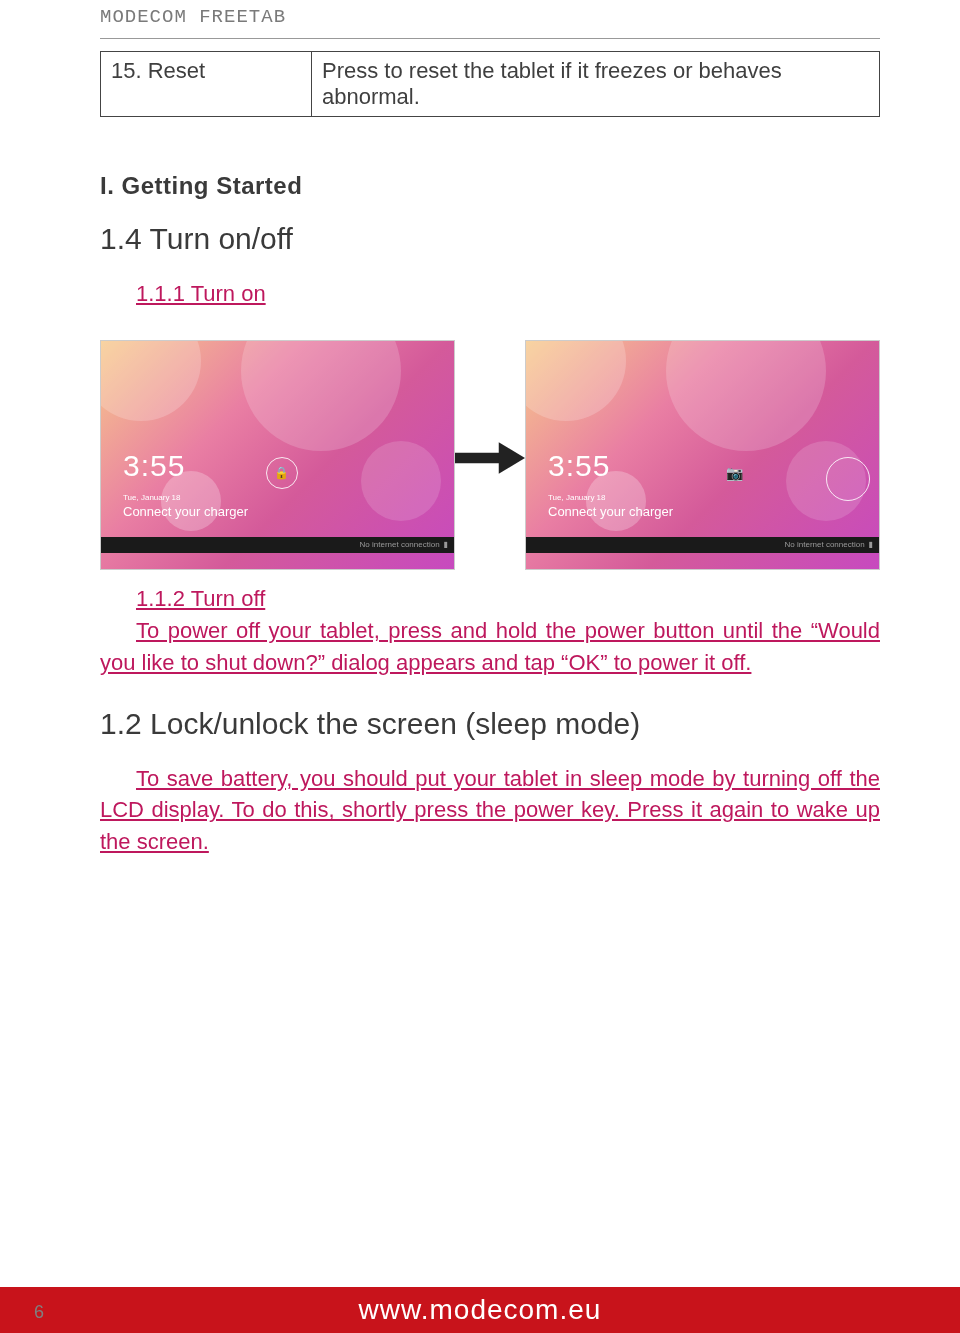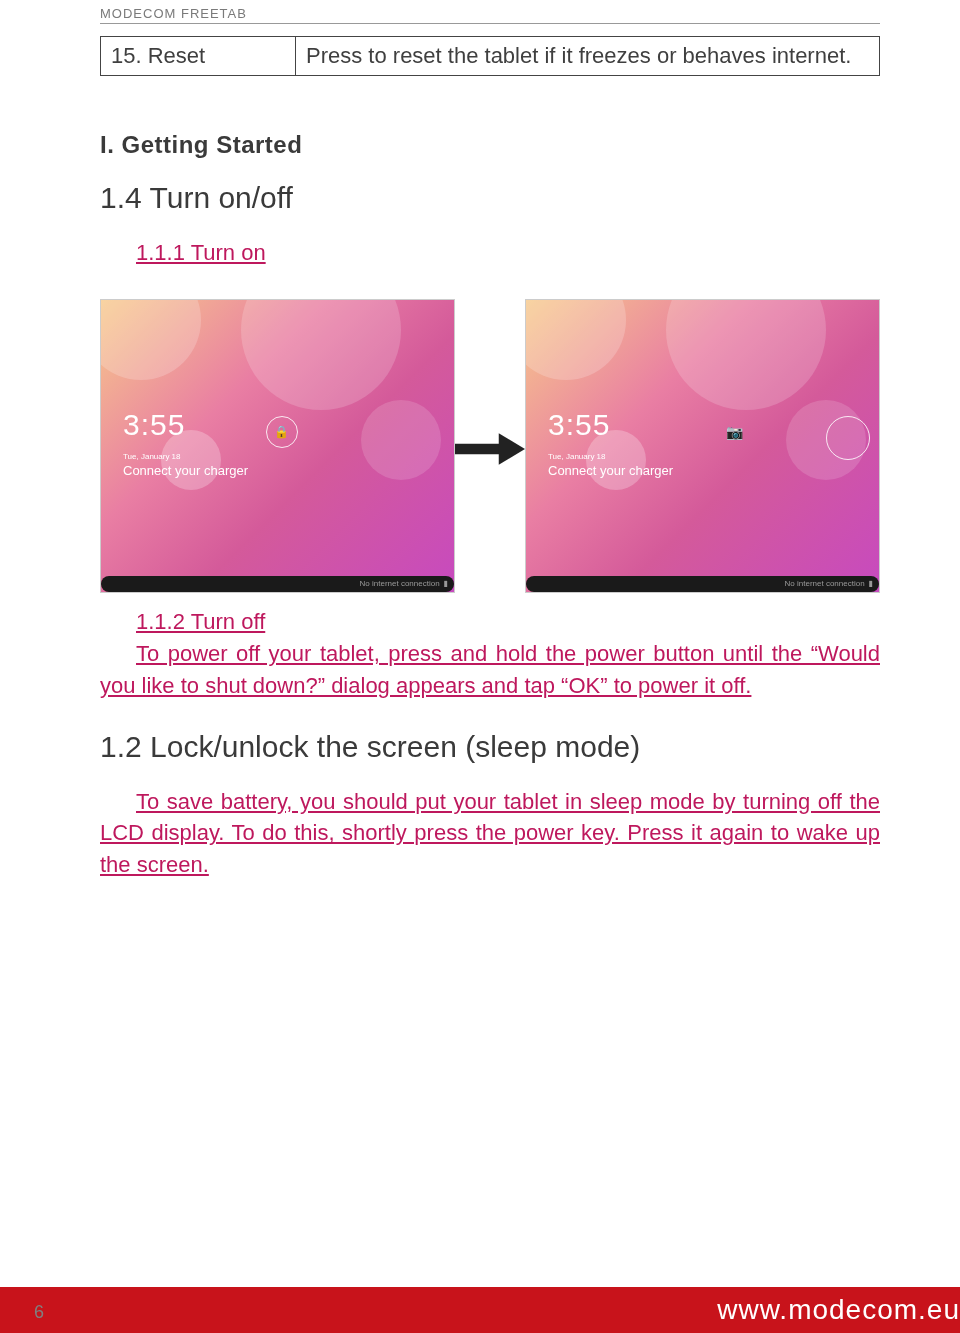--- a/index.html
+++ b/index.html
@@ -8,43 +8,44 @@
     height: 1333px;
     background: #fff;
     font-family: Arial, Helvetica, sans-serif;
     color: #3f3f3f;
     position: relative;
   }
   .page {
     padding: 0 80px 0 100px;
   }
   .header-bar {
-    font-family: Liberation Sans, sans-serif;
+    font-family: Liberation Mono, monospace;
     font-stretch: expanded;
     letter-spacing: 1px;
-    font-size: 13px;
+    font-size: 19px;
     color: #7a7a7a;
     padding: 6px 0 2px 0;
+    margin-bottom: 8px;
   }
   .header-rule {
     border: none;
     border-top: 1.5px solid #999;
     margin-bottom: 12px;
   }
   table.spec {
     border-collapse: collapse;
     width: 100%;
     font-size: 22px;
   }
   table.spec td {
     border: 1.5px solid #444;
     padding: 6px 10px;
     vertical-align: top;
   }
-  table.spec td.label { width: 195px; }
+  table.spec td.label { width: 211px; }
   h1.section {
     font-family: "Arial Black", Arial, sans-serif;
     font-size: 24px;
     letter-spacing: 0.5px;
     margin-top: 55px;
     margin-bottom: 22px;
     color: #3a3a3a;
   }
   h2.subsection {
     font-family: Arial, sans-serif;
@@ -65,21 +66,21 @@
   .indent { text-indent: 36px; }
   .screens {
     display: flex;
     align-items: center;
     justify-content: space-between;
     margin: 30px 0 10px 0;
     position: relative;
   }
   .screen {
     width: 355px;
-    height: 294px;
+    height: 230px;
     position: relative;
     overflow: hidden;
     background: linear-gradient(135deg, #f7c98a 0%, #e97ea3 35%, #d45a9a 60%, #c74abf 100%);
     border: 1px solid #ccc;
   }
   .screen .bubble { position:absolute; border-radius:50%; }
   .screen .b1 { width:120px;height:120px;left:-20px;top:-40px;background:rgba(255,255,255,0.20); }
   .screen .b2 { width:160px;height:160px;left:140px;top:-50px;background:rgba(255,255,255,0.18); }
   .screen .b3 { width:80px;height:80px;left:260px;top:100px;background:rgba(255,255,255,0.15); }
   .screen .b4 { width:60px;height:60px;left:60px;top:130px;background:rgba(255,255,255,0.25); }
@@ -100,42 +101,42 @@
     border-radius:50%;
     left:165px; top:116px;
     display:flex;align-items:center;justify-content:center;
     color:#fff;font-size:12px;
   }
   .screen.right .lock-ring { left:300px; top:116px; width:44px;height:44px; }
   .screen.right .cam-icon {
     position:absolute; color:#fff; font-size:14px; left:200px; top:124px;
   }
   .screen .statusbar {
-    position:absolute; bottom:0; left:0; right:0; height:16px;
+    position:absolute; bottom:16px; left:0; right:0; height:16px;
     background:#1a1a1a;
     color:#999; font-size:8px;
     display:flex; justify-content:flex-end; align-items:center;
-    padding:0 6px; gap:4px;border-radius:8px;
+    padding:0 6px; gap:4px;
   }
   .arrow {
     width: 70px;
     display:flex; align-items:center; justify-content:center;
     position: relative;
     z-index: 3;
     margin: 0 -10px;
     padding-top: 6px;
   }
   .arrow svg { display:block; }
   .footer {
     position:absolute;
     left:0; right:0; bottom:0;
     height:46px;
     background:#c8131b;
     color:#fff;
-    text-align:right;
+    text-align:center;
     font-size:28px;
     letter-spacing:1px;
     line-height:46px;
     font-family: Arial, sans-serif;
   }
   .page-num {
     position:absolute;
     left:34px; bottom:10px;
     color:#808080;
     font-size:18px;
@@ -147,21 +148,21 @@
 
 <div class="page">
 
   <div class="header-bar">MODECOM FREETAB</div>
   <hr class="header-rule">
 
   <table class="spec">
     <tbody>
         <tr>
       <td class="label">15. Reset</td>
-      <td>Press to reset the tablet if it freezes or be­haves internet.</td>
+      <td>Press to reset the tablet if it freezes or be­haves abnormal.</td>
     </tr>
   </tbody>
     </table>
 
   <h1 class="section">I. Getting Started</h1>
 
   <h2 class="subsection">1.4 Turn on/off</h2>
 
   <p class="body-text indent">1.1.1 Turn on</p>
 

